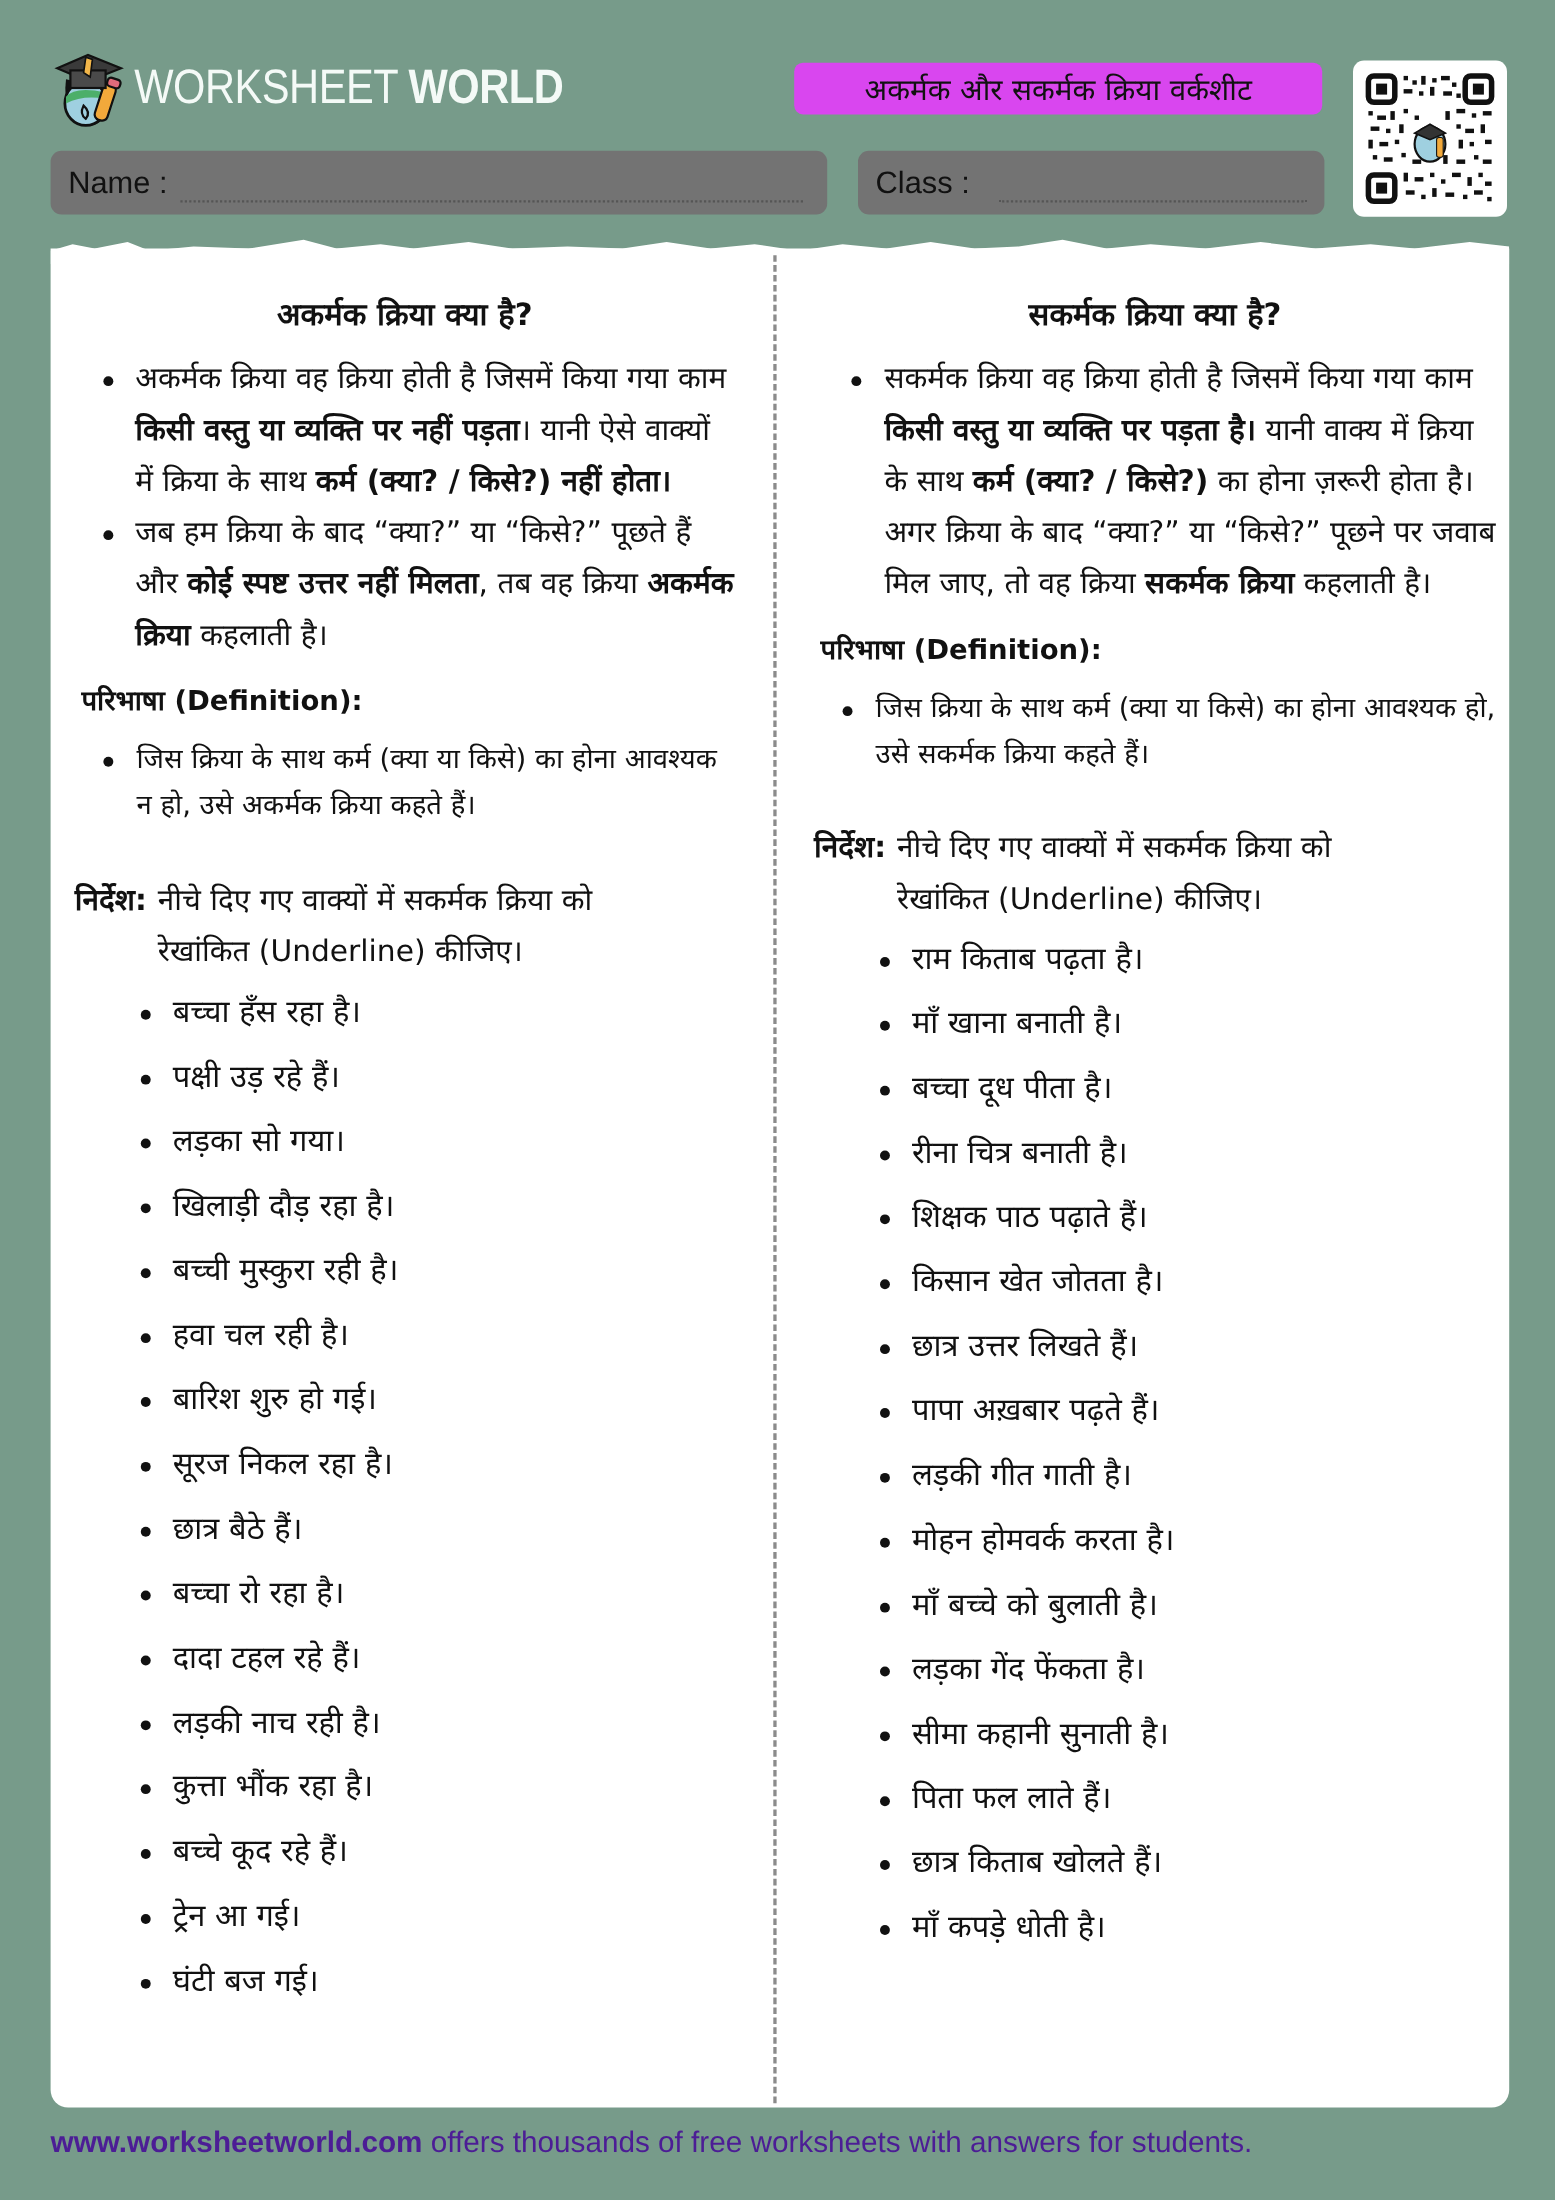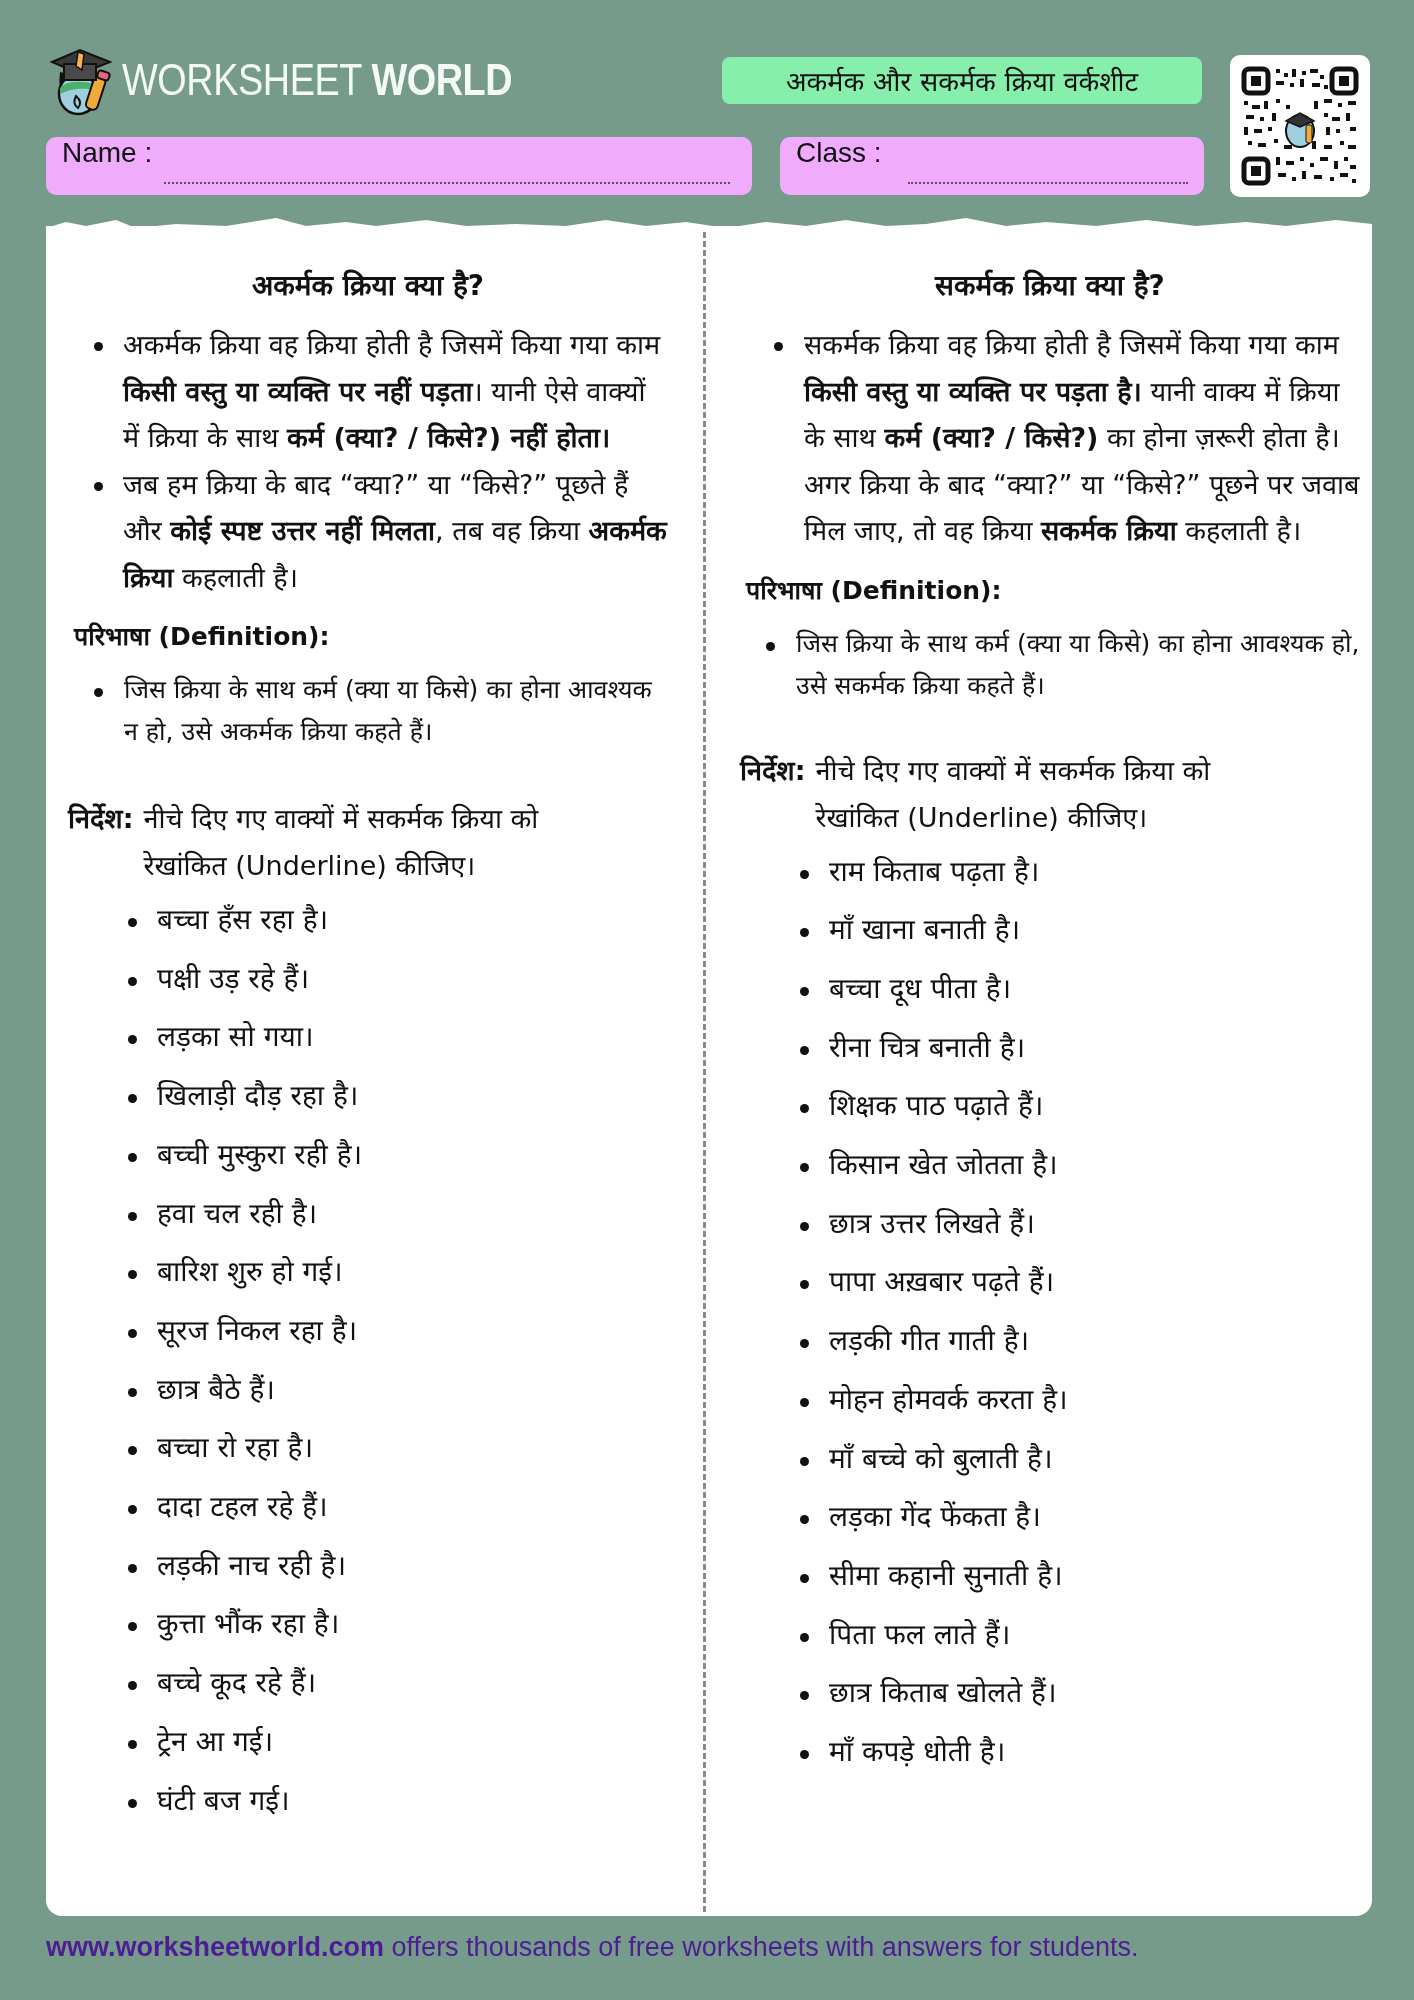--- a/index.html
+++ b/index.html
@@ -13,27 +13,27 @@
   }
   
   .logo { position: absolute; left: 46px; top: 42px; display: flex; align-items: center; text-align: center; }
   .logo-icon { width: 70px; height: 76px; }
   .logo-text { margin-left: 6px; font-family: "Liberation Sans", sans-serif; font-size: 44px; color: #f4faf7; letter-spacing: -0.5px; transform: scaleX(0.86); transform-origin: left center; white-space: nowrap; }
   .logo-text .light { font-weight: 400; }
   .logo-text .bold { font-weight: 700; }
 
   .title-box {
     position: absolute; left: 722px; top: 57px; width: 480px; height: 47px;
-    background: #86efac; border-radius: 8px;
+    background: #d946ef; border-radius: 8px;
     display: flex; align-items: center; justify-content: center;
     font-size: 27px; color: #111;
   }
   .field-box {
-    position: absolute; top: 137px; height: 58px; background: #f0abfc; border-radius: 10px;
-    display: flex; align-items: flex-start; padding-left: 16px;
+    position: absolute; top: 137px; height: 58px; background: #737373; border-radius: 10px;
+    display: flex; align-items: center; padding-left: 16px;
     font-family: "Liberation Sans", sans-serif; font-size: 28px; color: #111;
   }
   .field-box.name { left: 46px; width: 706px; }
   .field-box.class { left: 780px; width: 424px; }
   .field-line { flex: 1; margin: 0 22px 0 12px; border-bottom: 2px dotted #555; height: 22px; align-self: center; margin-top: 14px; }
   .field-box.class .field-line { margin-left: 26px; margin-right: 16px; }
 
   .qr {
     position: absolute; left: 1230px; top: 55px; width: 140px; height: 142px;
     background: #fff; border-radius: 10px; padding: 10px;

